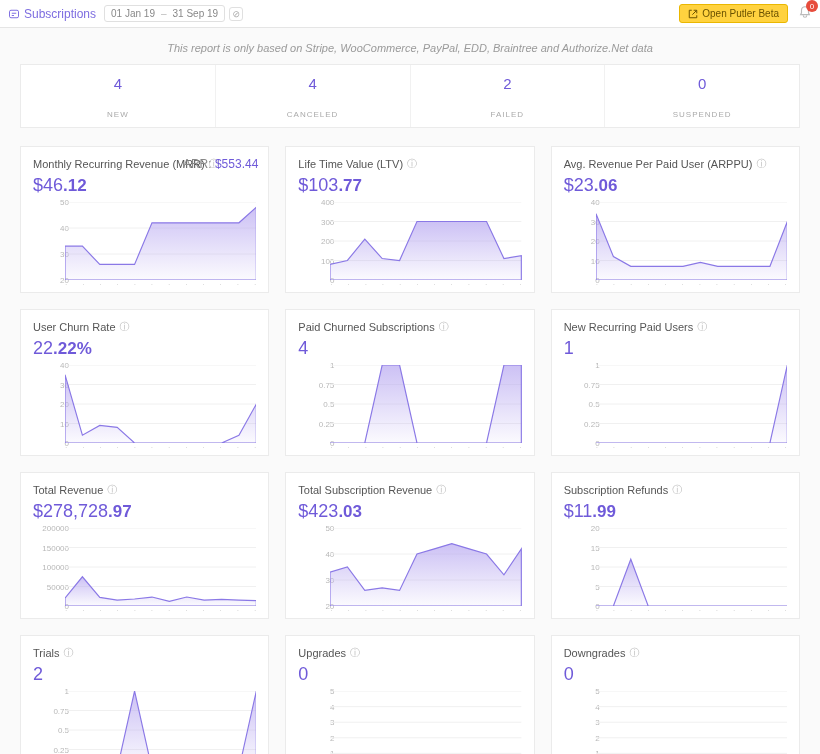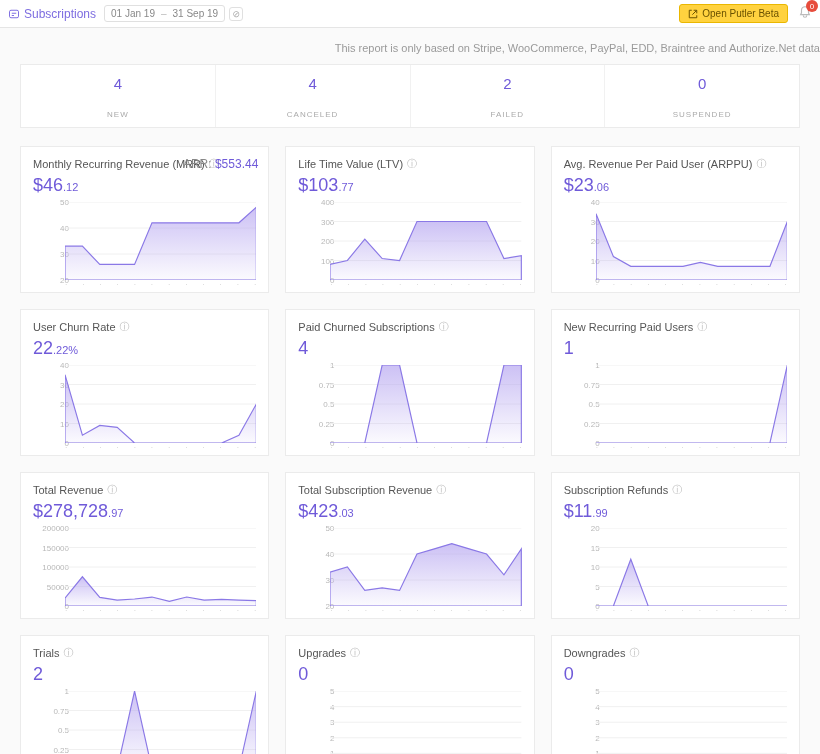--- a/index.html
+++ b/index.html
@@ -74,24 +74,25 @@
     position: absolute;
     top: -5px; right: -6px;
     background: #e74c3c;
     color: #fff;
     font-size: 8px;
     border-radius: 50%;
     width: 12px; height: 12px;
     display: flex; align-items: center; justify-content: center;
   }
   .disclaimer {
-    text-align: right;
+    text-align: center;
     color: #9a9a9a;
     font-size: 11px;
     padding: 14px 0 10px;
+    font-style: italic;
   }
   .summary-row {
     margin: 0 20px 18px;
     border: 1px solid #ebebeb;
     background: #fff;
     display: flex;
   }
   .summary-cell {
     flex: 1;
     text-align: center;
@@ -133,21 +134,21 @@
     color: #bbb;
     font-size: 10px;
     cursor: pointer;
   }
   .card-value {
     color: #6f5ad9;
     font-size: 18px;
     margin-top: 4px;
     margin-bottom: 6px;
   }
-  .card-value .cents, .card-value .pct { font-size: 11px; }
+  .card-value .cents, .card-value .pct { font-size: 17px; font-weight: bold; }
   .arr-badge {
     position: absolute;
     top: 10px; right: 10px;
     font-size: 12px;
     color: #888;
   }
   .arr-badge .amt { color: #6f5ad9; }
   .chart {
     position: relative;
     height: 82px;

